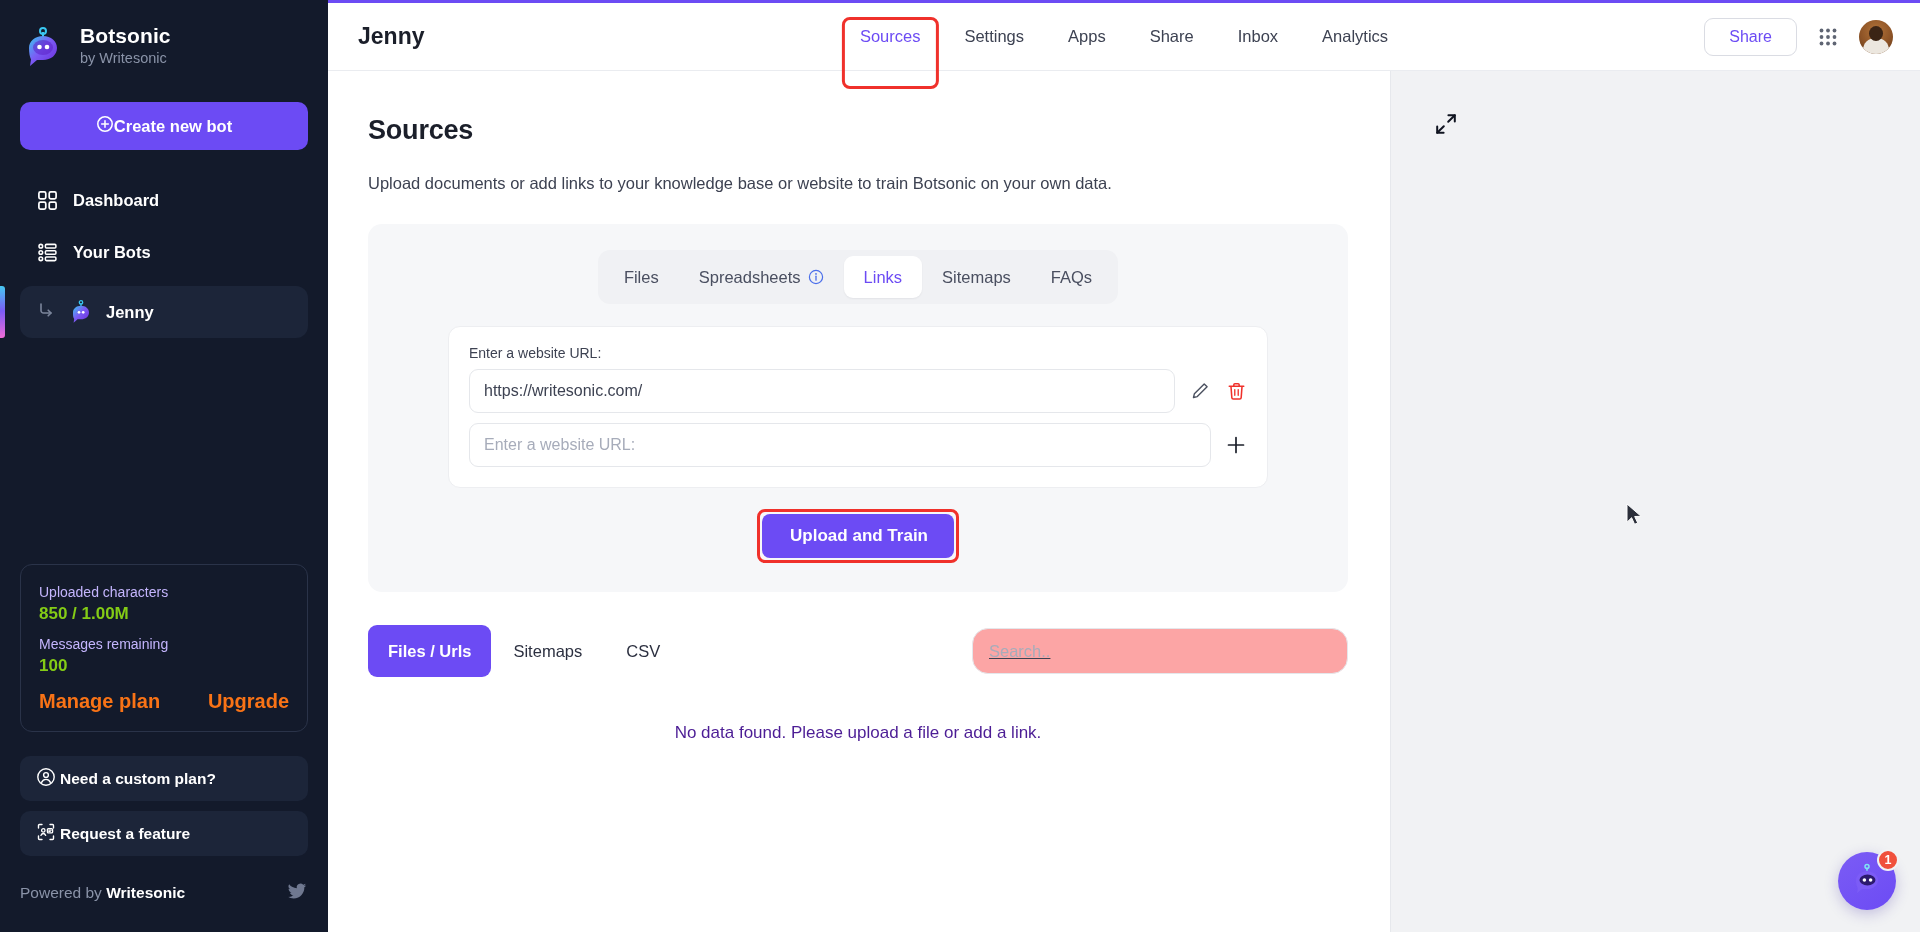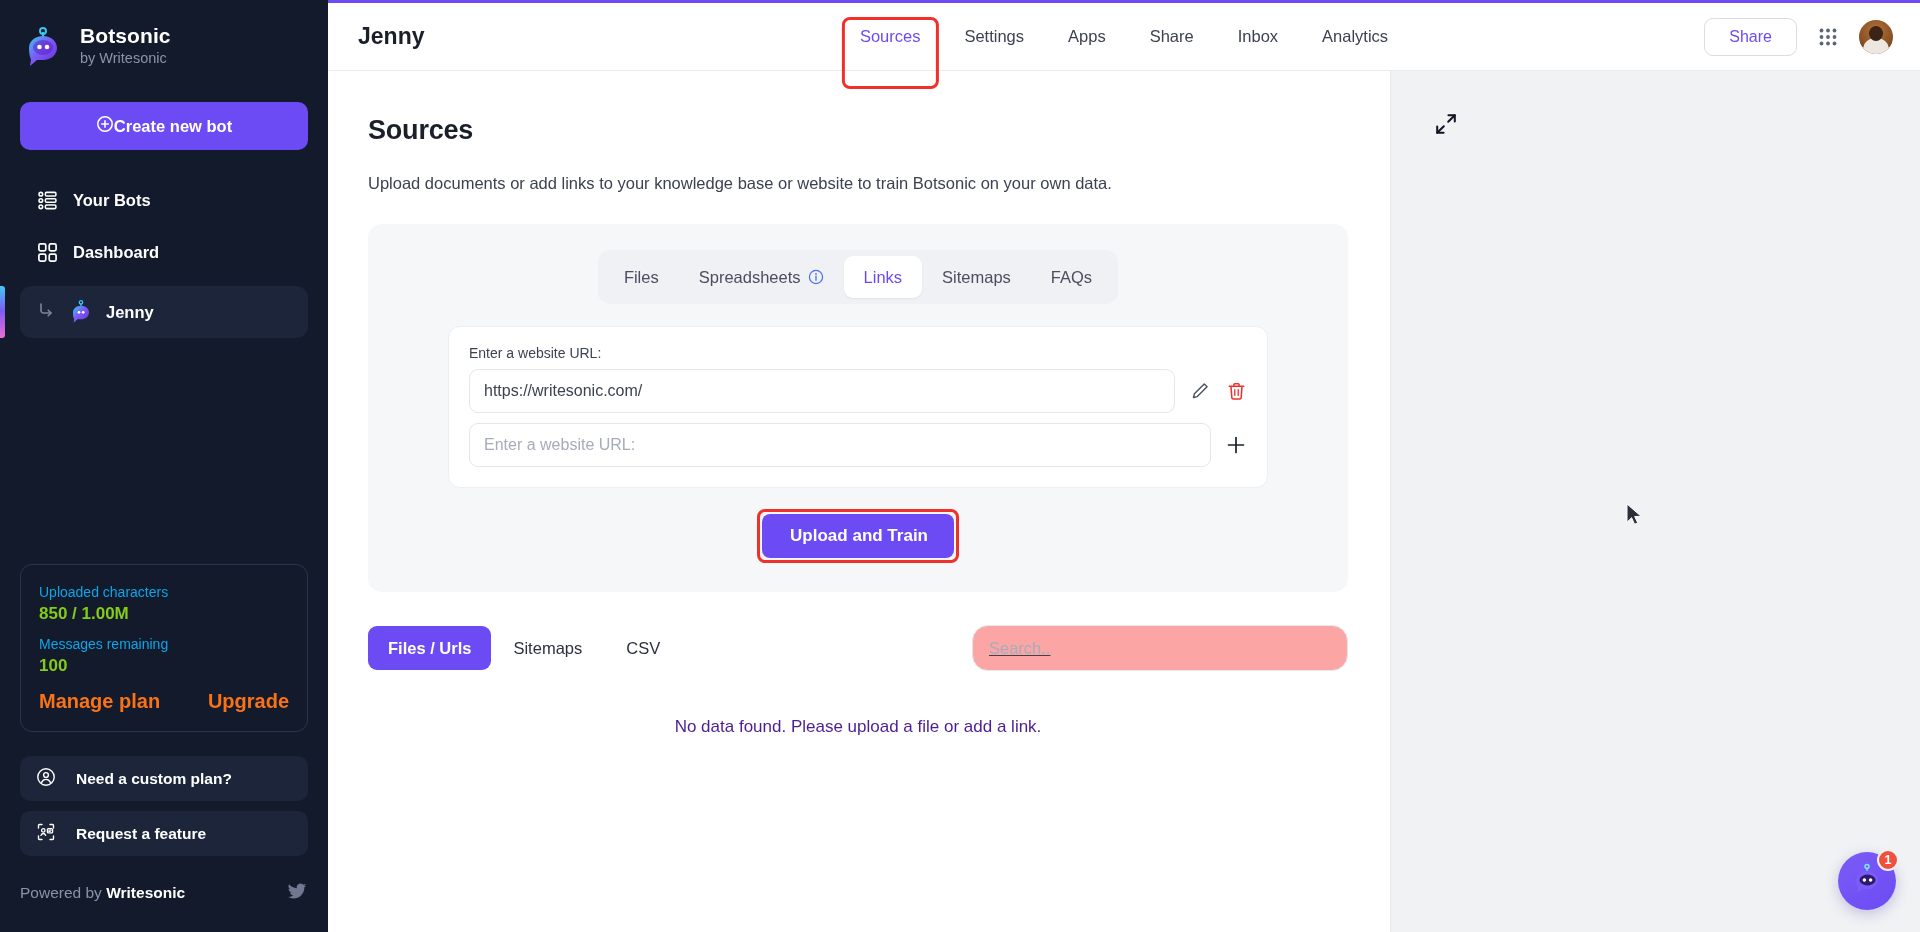--- a/index.html
+++ b/index.html
@@ -54,28 +54,28 @@
     border-radius: 0 3px 3px 0;
   }
   .bot-avatar { width: 26px; height: 26px; flex: 0 0 26px; }
 
   .spacer { flex: 1 1 auto; }
 
   .usage-card {
     border: 1px solid #2A3349; border-radius: 12px;
     padding: 17px 18px 18px 18px; margin-bottom: 24px;
   }
-  .usage-label { color: #0ea5e9; font-size: 14px; line-height: 1.5; }
+  .usage-label { color: #c4b5fd; font-size: 14px; line-height: 1.5; }
   .usage-value { color: #84cc16; font-size: 17px; font-weight: 700; margin-top: 1px; margin-bottom: 10px; }
   .usage-links { display: flex; justify-content: space-between; margin-top: 14px; }
   .usage-links a { color: #f97316; font-size: 20px; font-weight: 700; text-decoration: none; cursor: pointer; }
 
   .pill-btn {
     height: 45px; border-radius: 10px; background: #1C2539;
-    display: flex; align-items: center; gap: 20px; padding: 0 16px;
+    display: flex; align-items: center; gap: 4px; padding: 0 16px;
     color: #fff; font-size: 15.5px; font-weight: 700; cursor: pointer;
     margin-bottom: 10px;
   }
   .footer-row { display: flex; align-items: center; justify-content: space-between; padding: 14px 0 26px 0; }
   .powered { color: #8a93a8; font-size: 15.5px; }
   .powered b { color: #fff; font-weight: 700; }
 
   
   .main { flex: 1 1 auto; display: flex; flex-direction: column; min-width: 0; }
   .topbar-accent { height: 3px; background: #6C4BF4; width: 100%; }
@@ -159,21 +159,21 @@
     height: 44px; padding: 0 26px; font-size: 17px; font-weight: 700;
     cursor: pointer; font-family: inherit; min-width: 192px; text-align: right;
   }
   .train-highlight {
     position: absolute; left: -5px; right: -5px; top: -5px; bottom: -5px;
     border: 3px solid #F0312B; border-radius: 8px; pointer-events: none;
   }
 
   .lower-tabs { margin-top: 33px; display: flex; align-items: center; width: 980px; }
   .lt-pill {
-    background: #6C4BF4; color: #fff; border-radius: 9px; height: 44px;
+    background: #6C4BF4; color: #fff; border-radius: 9px; height: 52px;
     padding: 0 20px; display: flex; align-items: center; font-size: 16.5px;
     font-weight: 700; cursor: pointer;
   }
   .lt-plain {
     color: #2c3040; font-size: 16.5px; padding: 0 22px; height: 44px;
     display: flex; align-items: center; cursor: pointer;
   }
   .search-input {
     margin-left: auto; width: 376px; height: 46px; border: 1px solid #E5E7EB;
     border-radius: 16px; padding: 0 16px; font-size: 16.5px; font-family: inherit;
@@ -240,40 +240,40 @@
           <path d="M10 6.3v7.4M6.3 10h7.4" stroke="#fff" stroke-width="1.7" stroke-linecap="round"></path>
         </svg>
       </span>
       <span>Create new bot</span>
     </button>
 
     <nav class="nav">
       <div class="nav-item">
         <span class="nav-ico">
           <svg width="21" height="21" viewBox="0 0 22 22" fill="none">
+            <rect x="2" y="2" width="7.2" height="7.2" rx="1.6" stroke="#fff" stroke-width="1.8"></rect>
+            <rect x="12.8" y="2" width="7.2" height="7.2" rx="1.6" stroke="#fff" stroke-width="1.8"></rect>
+            <rect x="2" y="12.8" width="7.2" height="7.2" rx="1.6" stroke="#fff" stroke-width="1.8"></rect>
+            <rect x="12.8" y="12.8" width="7.2" height="7.2" rx="1.6" stroke="#fff" stroke-width="1.8"></rect>
+          </svg>
+        </span>
+        <span>Dashboard</span>
+      </div>
+      <div class="nav-item">
+        <span class="nav-ico">
+          <svg width="21" height="21" viewBox="0 0 22 22" fill="none">
             <circle cx="4" cy="4.4" r="1.9" stroke="#fff" stroke-width="1.6"></circle>
             <circle cx="4" cy="11" r="1.9" stroke="#fff" stroke-width="1.6"></circle>
             <circle cx="4" cy="17.6" r="1.9" stroke="#fff" stroke-width="1.6"></circle>
             <rect x="8.8" y="2.5" width="11" height="3.8" rx="1.1" stroke="#fff" stroke-width="1.6"></rect>
             <rect x="8.8" y="9.1" width="11" height="3.8" rx="1.1" stroke="#fff" stroke-width="1.6"></rect>
             <rect x="8.8" y="15.7" width="11" height="3.8" rx="1.1" stroke="#fff" stroke-width="1.6"></rect>
           </svg>
         </span>
         <span>Your Bots</span>
-      </div>
-      <div class="nav-item">
-        <span class="nav-ico">
-          <svg width="21" height="21" viewBox="0 0 22 22" fill="none">
-            <rect x="2" y="2" width="7.2" height="7.2" rx="1.6" stroke="#fff" stroke-width="1.8"></rect>
-            <rect x="12.8" y="2" width="7.2" height="7.2" rx="1.6" stroke="#fff" stroke-width="1.8"></rect>
-            <rect x="2" y="12.8" width="7.2" height="7.2" rx="1.6" stroke="#fff" stroke-width="1.8"></rect>
-            <rect x="12.8" y="12.8" width="7.2" height="7.2" rx="1.6" stroke="#fff" stroke-width="1.8"></rect>
-          </svg>
-        </span>
-        <span>Dashboard</span>
       </div>
 
       <div class="nav-sub">
         <span class="active-strip"></span>
         <span>
           <svg width="20" height="20" viewBox="0 0 20 20" fill="none">
             <path d="M5 4v6.5a2.5 2.5 0 0 0 2.5 2.5H15" stroke="#7c869c" stroke-width="1.6" stroke-linecap="round"></path>
             <path d="M12.2 10.2L15 13l-2.8 2.8" stroke="#7c869c" stroke-width="1.6" stroke-linecap="round" stroke-linejoin="round"></path>
           </svg>
         </span>

